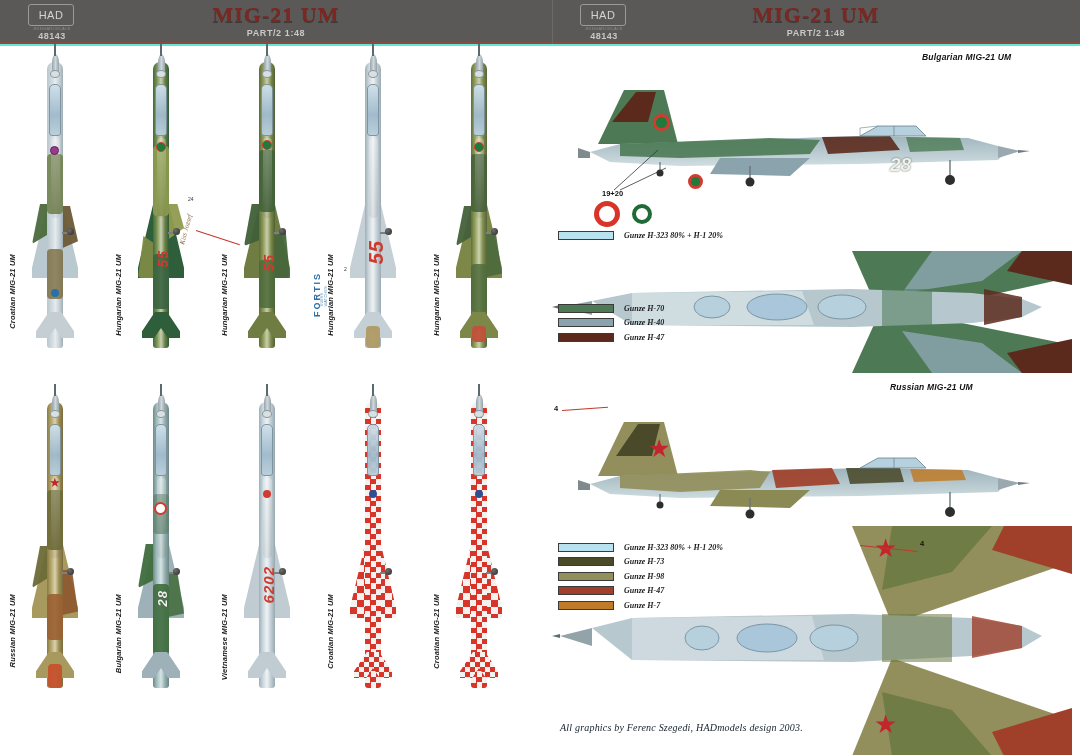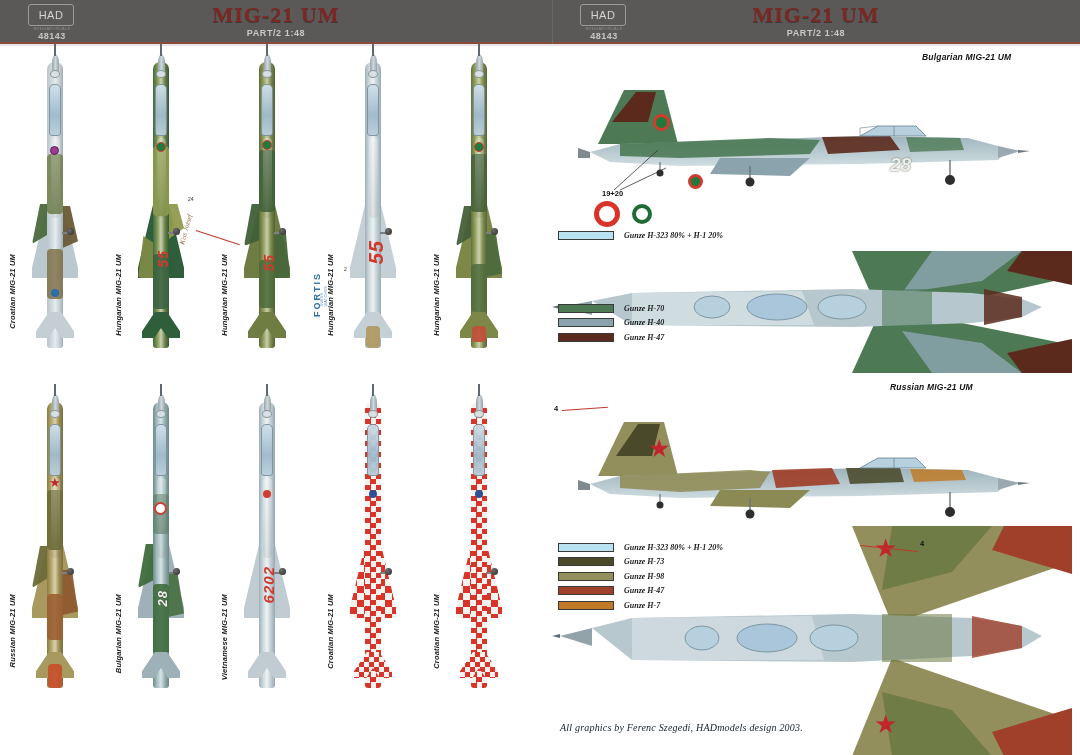--- a/index.html
+++ b/index.html
@@ -4,21 +4,21 @@
 <style>
   * { box-sizing: border-box; }
   html, body { margin:0; padding:0; }
   body {
     width:1080px; height:755px;
     font-family:"Liberation Serif", serif;
     background:#ffffff;
     overflow:hidden;
     position:relative;
   }
-  #sheet { position:absolute; inset:0; background:#e5e5e5; }
+  #sheet { position:absolute; inset:0; background:#5eead4; }
 
   
   .header {
     position:absolute; left:0; top:0; width:1080px; height:44px;
     background:#5b5957;
     border-bottom:2px solid #8d4a3c;
   }
   .hdr-half { position:absolute; top:0; height:44px; }
   .hdr-left  { left:0;   width:552px; }
   .hdr-right { left:552px; width:528px; }

